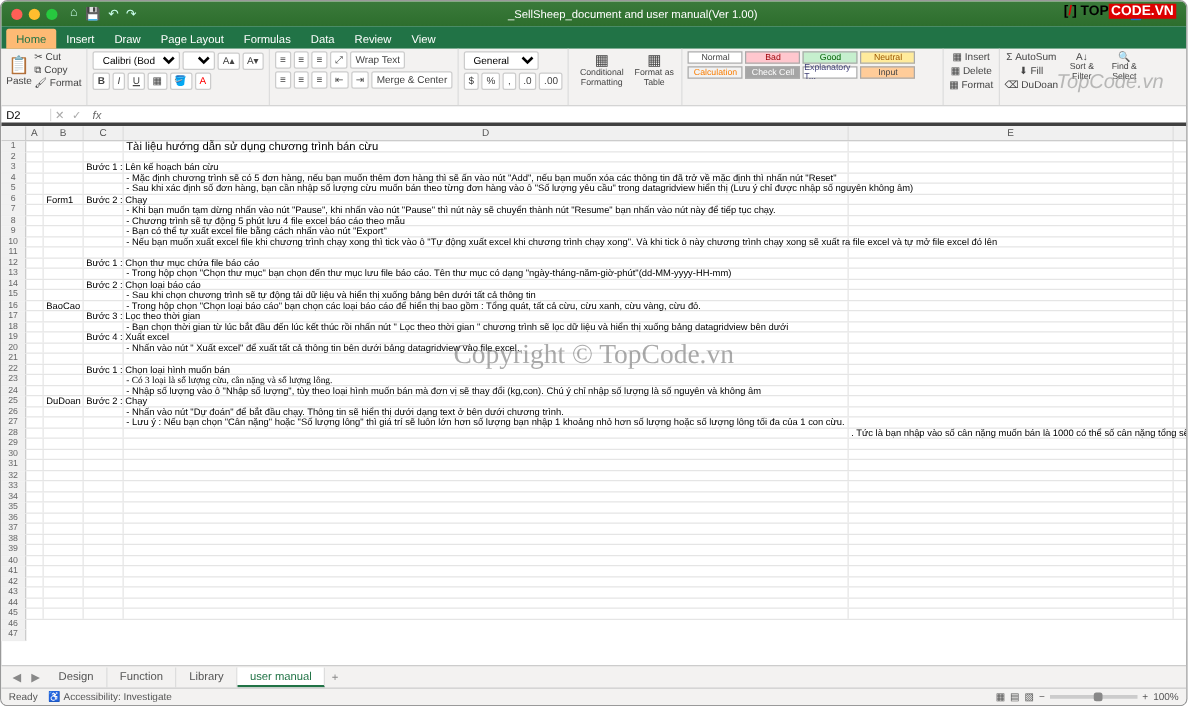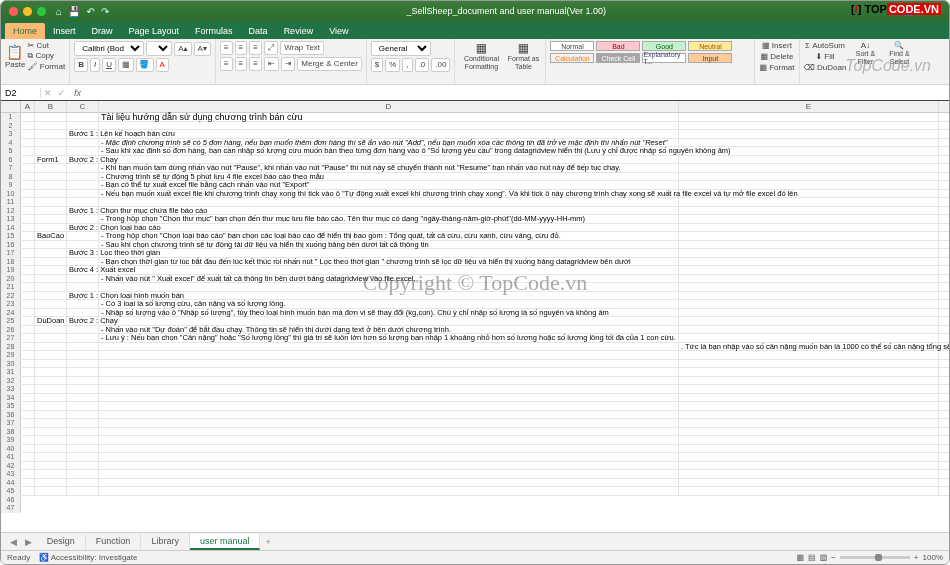--- a/index.html
+++ b/index.html
@@ -15,21 +15,21 @@
 .menubar .tab { padding:3px 8px; cursor:pointer; }
 .menubar .tab.active { background:#fdba74; color:#217346; border-radius:2px 2px 0 0; }
 .ribbon { height:46px; background:#f3f2f1; border-bottom:1px solid #d4d4d4; display:flex; font-size:8px; color:#444; }
 .rgroup { border-right:1px solid #ddd; padding:2px 4px; display:flex; flex-direction:column; }
 .rgroup .ctrls { display:flex; gap:2px; align-items:center; }
 .btn { border:1px solid #ccc; background:#fff; padding:1px 3px; font-size:8px; line-height:10px; border-radius:2px; white-space:nowrap; }
 .swatch { width:44px; height:10px; font-size:7px; display:inline-flex; align-items:center; justify-content:center; border:1px solid #aaa; }
 .sw-normal { background:#fff; } .sw-bad { background:#ffc7ce; color:#9c0006; } .sw-good { background:#c6efce; color:#006100; }
 .sw-neutral { background:#ffeb9c; color:#9c5700; } .sw-calc { background:#f2f2f2; color:#fa7d00; }
 .sw-check { background:#a5a5a5; color:#fff; } .sw-expl { background:#fff; color:#3f3f76; } .sw-input { background:#ffcc99; }
-.formulabar { height:16px; display:flex; align-items:center; border-bottom:1px solid #404040; font-size:9px; }
+.formulabar { height:16px; display:flex; align-items:center; border-bottom:3px solid #404040; font-size:9px; }
 .namebox { width:40px; border-right:1px solid #ddd; padding:0 4px; }
 .fx { padding:0 6px; font-style:italic; color:#666; }
 .grid-area { position:relative; height:412px; overflow:hidden; background:#fff; }
 .colheads { display:flex; height:12px; background:#f0f0f0; border-bottom:1px solid #ccc; font-size:8px; color:#555; }
 .colheads .corner { width:20px; border-right:1px solid #ccc; }
 .colheads .ch { border-right:1px solid #ddd; text-align:center; line-height:12px; }
 .rowhead-col { position:absolute; left:0; top:12px; width:20px; }
 .rh { height:8.5px; border-bottom:1px solid #eee; border-right:1px solid #ccc; background:#f0f0f0; font-size:7px; color:#666; text-align:center; line-height:8.5px; }
 .cells { position:absolute; left:20px; top:12px; right:0; }
 .row { height:8.5px; display:flex; border-bottom:1px solid #e5e5e5; font-size:7.5px; line-height:8.5px; white-space:nowrap; }
@@ -277,21 +277,21 @@
         <div class="c" style="width: 14px;"></div>
         <div class="c" style="width: 32px;"></div>
         <div class="c" style="width: 32px; overflow: visible;">Bước 1 : Lên kế hoạch bán cừu</div>
         <div class="c" style="width: 580px;"></div>
         <div class="c" style="width: 260px;"></div>
       </div>
       <div class="row">
         <div class="c" style="width: 14px;"></div>
         <div class="c" style="width: 32px;"></div>
         <div class="c" style="width: 32px;"></div>
-        <div class="c" style="width: 580px; overflow: visible; font-style: italic;">- Mặc định chương trình sẽ có 5 đơn hàng, nếu bạn muốn thêm đơn hàng thì sẽ ấn vào nút "Add", nếu bạn muốn xóa các thông tin đã trở về mặc định thì nhấn nút "Reset"</div>
+        <div class="c" style="width: 580px; overflow: visible;">- Mặc định chương trình sẽ có 5 đơn hàng, nếu bạn muốn thêm đơn hàng thì sẽ ấn vào nút "Add", nếu bạn muốn xóa các thông tin đã trở về mặc định thì nhấn nút "Reset"</div>
         <div class="c" style="width: 260px;"></div>
       </div>
       <div class="row">
         <div class="c" style="width: 14px;"></div>
         <div class="c" style="width: 32px;"></div>
         <div class="c" style="width: 32px;"></div>
         <div class="c" style="width: 580px; overflow: visible;">- Sau khi xác định số đơn hàng, bạn cần nhập số lượng cừu muốn bán theo từng đơn hàng vào ô "Số lượng yêu cầu" trong datagridview hiển thị (Lưu ý chỉ được nhập số nguyên không âm)</div>
         <div class="c" style="width: 260px;"></div>
       </div>
       <div class="row">
@@ -352,35 +352,35 @@
       </div>
       <div class="row">
         <div class="c" style="width: 14px;"></div>
         <div class="c" style="width: 32px;"></div>
         <div class="c" style="width: 32px; overflow: visible;">Bước 2 : Chọn loại báo cáo</div>
         <div class="c" style="width: 580px;"></div>
         <div class="c" style="width: 260px;"></div>
       </div>
       <div class="row">
         <div class="c" style="width: 14px;"></div>
+        <div class="c" style="width: 32px;"></div>
+        <div class="c" style="width: 32px;"></div>
+        <div class="c" style="width: 580px; overflow: visible;">- Sau khi chọn chương trình sẽ tự động tải dữ liệu và hiển thị xuống bảng bên dưới tất cả thông tin</div>
+        <div class="c" style="width: 260px;"></div>
+      </div>
+      <div class="row">
+        <div class="c" style="width: 14px;"></div>
         <div class="c" style="width: 32px; overflow: visible;">BaoCao</div>
         <div class="c" style="width: 32px;"></div>
         <div class="c" style="width: 580px; overflow: visible;">- Trong hộp chọn "Chọn loại báo cáo" bạn chọn các loại báo cáo để hiển thị bao gồm : Tổng quát, tất cả cừu, cừu xanh, cừu vàng, cừu đỏ.</div>
         <div class="c" style="width: 260px;"></div>
       </div>
       <div class="row">
         <div class="c" style="width: 14px;"></div>
         <div class="c" style="width: 32px;"></div>
-        <div class="c" style="width: 32px;"></div>
-        <div class="c" style="width: 580px; overflow: visible;">- Sau khi chọn chương trình sẽ tự động tải dữ liệu và hiển thị xuống bảng bên dưới tất cả thông tin</div>
-        <div class="c" style="width: 260px;"></div>
-      </div>
-      <div class="row">
-        <div class="c" style="width: 14px;"></div>
-        <div class="c" style="width: 32px;"></div>
         <div class="c" style="width: 32px; overflow: visible;">Bước 3 : Lọc theo thời gian</div>
         <div class="c" style="width: 580px;"></div>
         <div class="c" style="width: 260px;"></div>
       </div>
       <div class="row">
         <div class="c" style="width: 14px;"></div>
         <div class="c" style="width: 32px;"></div>
         <div class="c" style="width: 32px;"></div>
         <div class="c" style="width: 580px; overflow: visible;">- Bạn chọn thời gian từ lúc bắt đầu đến lúc kết thúc rồi nhấn nút " Lọc theo thời gian " chương trình sẽ lọc dữ liệu và hiển thị xuống bảng datagridview bên dưới</div>
         <div class="c" style="width: 260px;"></div>
@@ -410,21 +410,21 @@
         <div class="c" style="width: 14px;"></div>
         <div class="c" style="width: 32px;"></div>
         <div class="c" style="width: 32px; overflow: visible;">Bước 1 : Chọn loại hình muốn bán</div>
         <div class="c" style="width: 580px;"></div>
         <div class="c" style="width: 260px;"></div>
       </div>
       <div class="row">
         <div class="c" style="width: 14px;"></div>
         <div class="c" style="width: 32px;"></div>
         <div class="c" style="width: 32px;"></div>
-        <div class="c" style="width: 580px; overflow: visible;">- Có 3 loại là số lượng cừu, cân nặng và số lượng lông.</div>
+        <div class="c" style="width: 580px; overflow: visible; font-family: Liberation Serif, serif;">- Có 3 loại là số lượng cừu, cân nặng và số lượng lông.</div>
         <div class="c" style="width: 260px;"></div>
       </div>
       <div class="row">
         <div class="c" style="width: 14px;"></div>
         <div class="c" style="width: 32px;"></div>
         <div class="c" style="width: 32px;"></div>
         <div class="c" style="width: 580px; overflow: visible;">- Nhập số lượng vào ô "Nhập số lượng", tùy theo loại hình muốn bán mà đơn vị sẽ thay đổi (kg,con). Chú ý chỉ nhập số lượng là số nguyên và không âm</div>
         <div class="c" style="width: 260px;"></div>
       </div>
       <div class="row">

